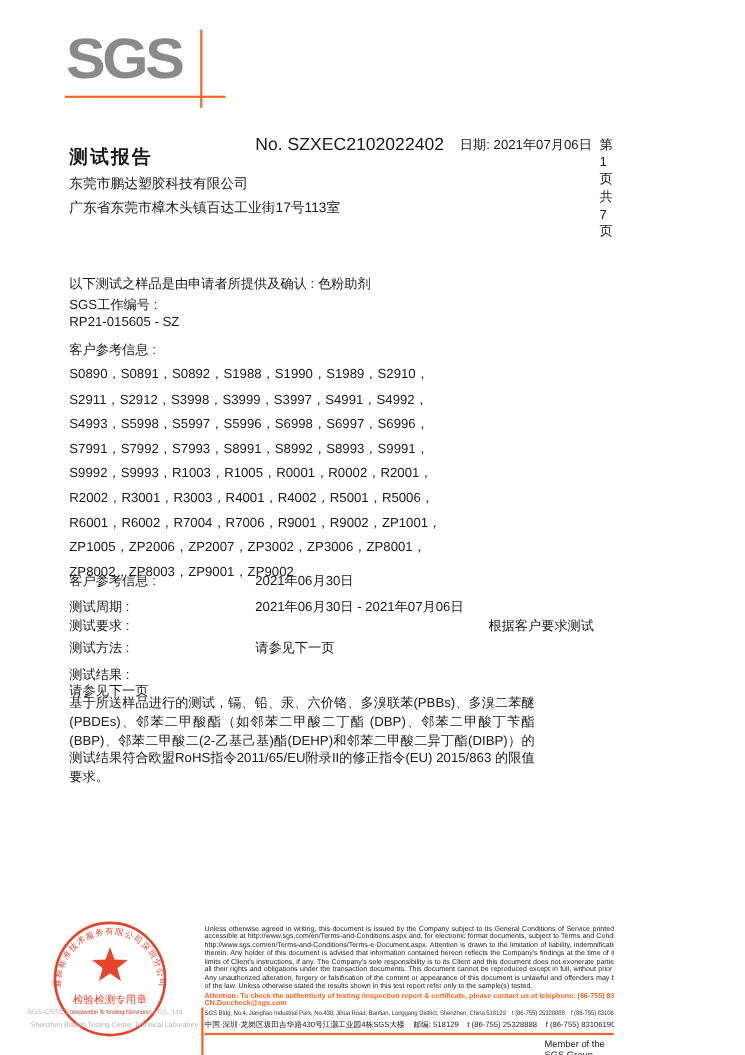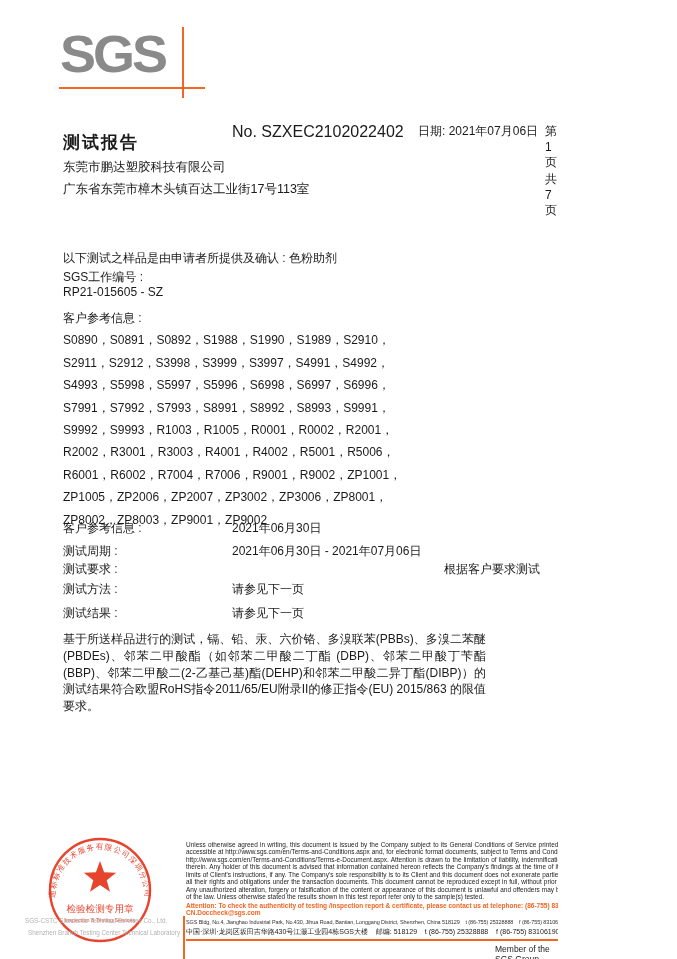--- a/index.html
+++ b/index.html
@@ -21,21 +21,21 @@
   .applicant-name { position:absolute; left:63px; top:159px; font-size:12.5px; }
   .applicant-address { position:absolute; left:63px; top:181px; font-size:12.5px; }
   .sample-statement { position:absolute; left:63px; top:250px; font-size:12px; }
   
   .row { position:absolute; left:63px; right:18px; display:flex; font-size:12px; line-height:15px; }
   .flabel { width:169px; flex-shrink:0; }
   .fvalue { white-space:pre-line; }
   .row-0 { top:270px;flex-direction:column; } .row-1 { top:292px; }
   .row-codes { top:307px; line-height:22.4px;flex-direction:column; }
   .row-3 { top:521px; } .row-4 { top:544px; } .row-5 { top:562px;justify-content:space-between; }
-  .row-6 { top:582px; } .row-7 { top:606px; }
+  .row-6 { top:582px; } .row-7 { top:606px;flex-direction:column; }
   .row-conclusion { top:631px; line-height:16.8px; }
   .row-conclusion .fvalue { width:423px; white-space:normal; text-align:justify; }
   
   .stamp { position:absolute; left:46px; top:836px; }
   .company-en { position:absolute; left:25px; top:917px; font-size:6.3px; color:#b4b2b2; }
   .company-branch { position:absolute; left:28px; top:929px; font-size:6.3px; color:#b4b2b2; }
   .footer-right { position:absolute; left:186px; top:841px; width:468px; }
   .legal { font-size:6.45px; line-height:7.45px; text-align:justify; color:#222; }
   .attention { margin-top:1px; font-size:6.5px; line-height:7.6px; font-weight:bold; color:#f26522; }
   .addr-en { margin-top:2px; font-size:5.9px; color:#333; white-space:pre; letter-spacing:-0.1px; transform:scaleX(0.93); transform-origin:left center; }

